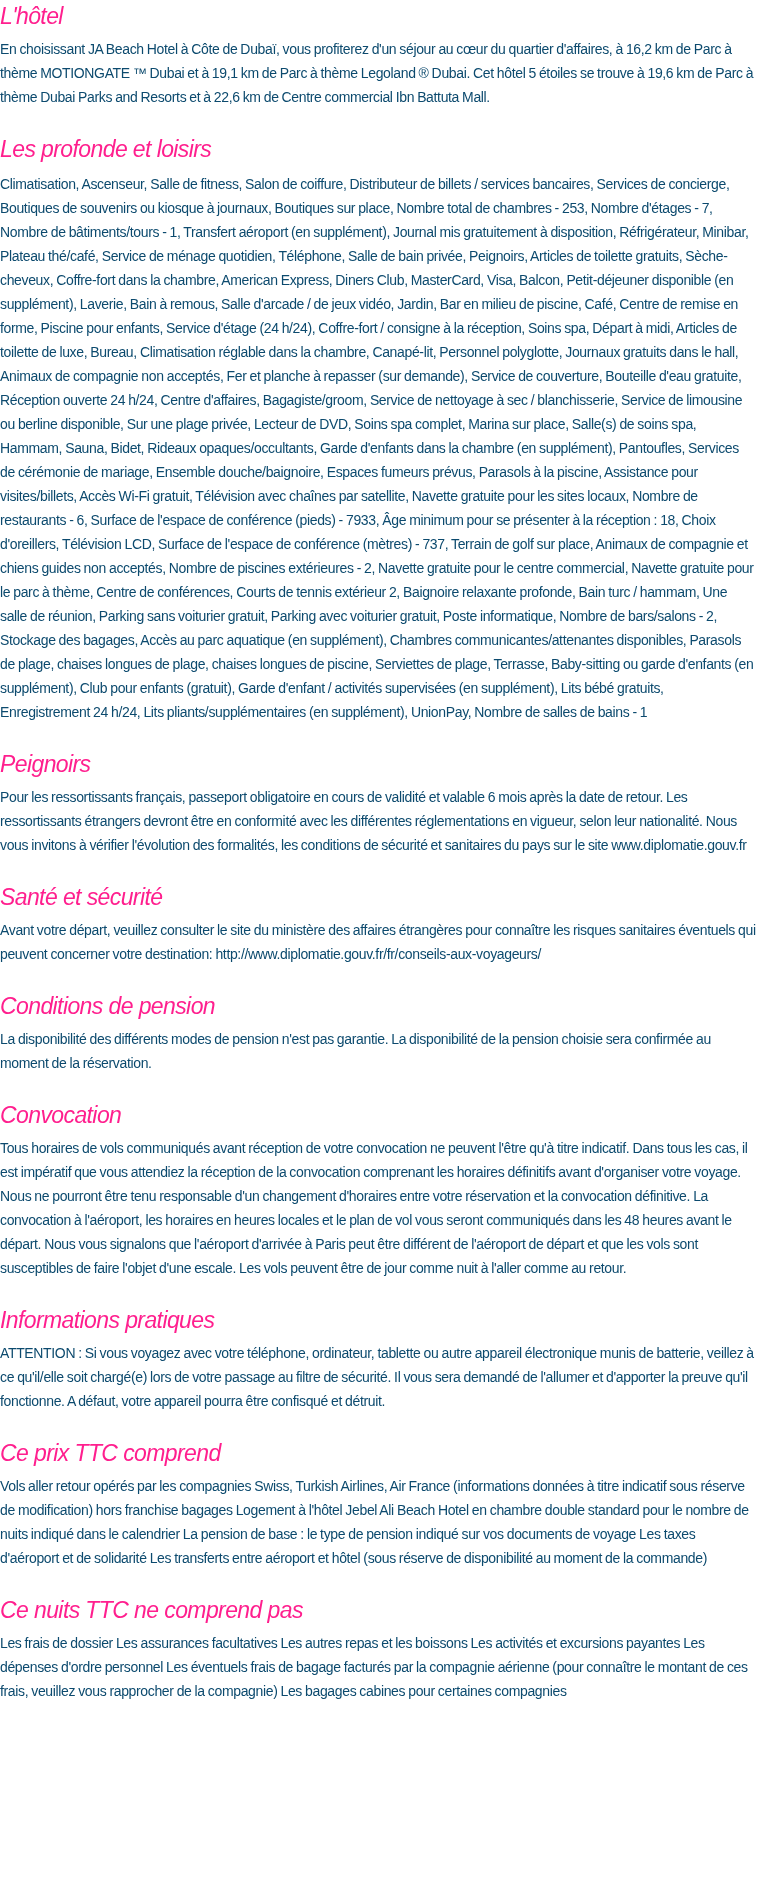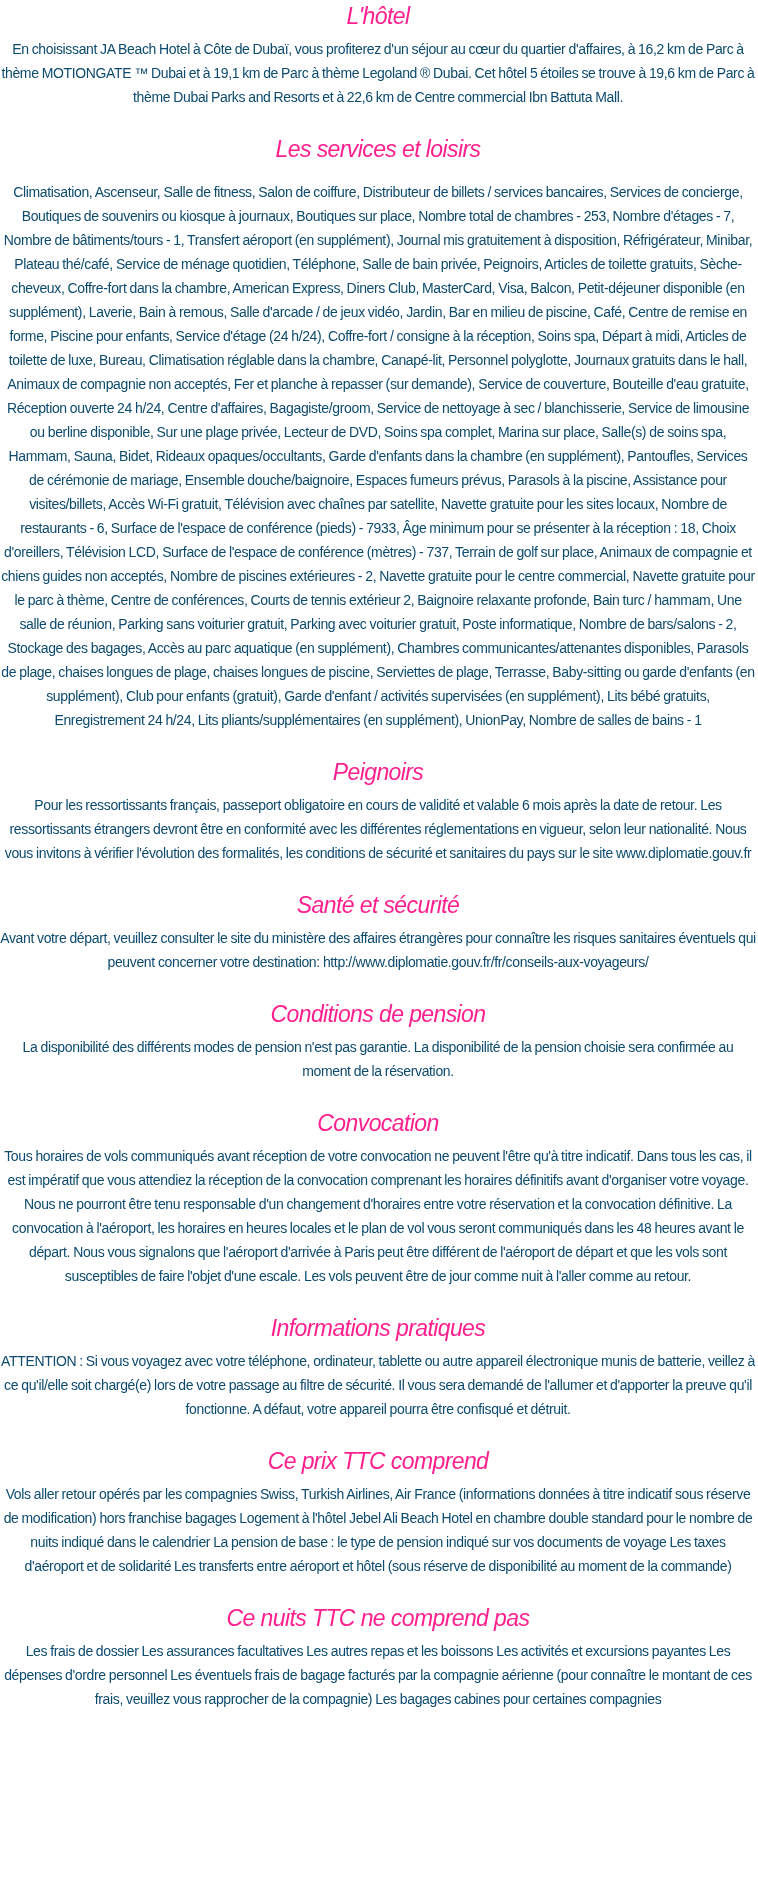--- a/index.html
+++ b/index.html
@@ -1,18 +1,18 @@
 <!DOCTYPE html>
 <html><head>
 <meta charset="utf-8">
 <style>
   html, body { margin: 0; padding: 0; background: #ffffff; }
   body { width: 758px; font-family: "Liberation Sans", sans-serif; }
   .page { padding: 0 2px 0 0; }
-  .section { margin: 0; text-align: center; }
+  .section { margin: 0; }
   .section h2 {
     margin: 0;
     font-style: italic;
     font-weight: normal;
     font-size: 23px;
     line-height: 30px;
     letter-spacing: -0.6px;
     color: #ff1f8e;
     font-family: "Liberation Sans", sans-serif;
     padding-top: 1px;
@@ -20,34 +20,34 @@
   .section p {
     margin: 6px 0 0 0;
     font-size: 14px;
     line-height: 24px;
     color: #0c4a6e;
     letter-spacing: -0.35px;
     word-spacing: -0.5px;
     font-family: "Liberation Sans Narrow", "Liberation Sans", sans-serif;
   }
   .section + .section { margin-top: 24px; }
-  #s1 p { margin-top: 16px; }
+  #s1 p { margin-top: 8px; }
 </style>
 </head>
 <body>
 
 <div class="page">
 
   <section class="section" id="s0">
     <h2>L'hôtel</h2>
     <p>En choisissant JA Beach Hotel à Côte de Dubaï, vous profiterez d'un séjour au cœur du quartier d'affaires, à 16,2 km de Parc à thème MOTIONGATE ™ Dubai et à 19,1 km de Parc à thème Legoland ® Dubai. Cet hôtel 5 étoiles se trouve à 19,6 km de Parc à thème Dubai Parks and Resorts et à 22,6 km de Centre commercial Ibn Battuta Mall.</p>
   </section>
 
   <section class="section" id="s1">
-    <h2>Les services et loisirs</h2>
+    <h2>Les profonde et loisirs</h2>
     <p>Climatisation, Ascenseur, Salle de fitness, Salon de coiffure, Distributeur de billets / services bancaires, Services de concierge, Boutiques de souvenirs ou kiosque à journaux, Boutiques sur place, Nombre total de chambres - 253, Nombre d'étages - 7, Nombre de bâtiments/tours - 1, Transfert aéroport (en supplément), Journal mis gratuitement à disposition, Réfrigérateur, Minibar, Plateau thé/café, Service de ménage quotidien, Téléphone, Salle de bain privée, Peignoirs, Articles de toilette gratuits, Sèche-cheveux, Coffre-fort dans la chambre, American Express, Diners Club, MasterCard, Visa, Balcon, Petit-déjeuner disponible (en supplément), Laverie, Bain à remous, Salle d'arcade / de jeux vidéo, Jardin, Bar en milieu de piscine, Café, Centre de remise en forme, Piscine pour enfants, Service d'étage (24 h/24), Coffre-fort / consigne à la réception, Soins spa, Départ à midi, Articles de toilette de luxe, Bureau, Climatisation réglable dans la chambre, Canapé-lit, Personnel polyglotte, Journaux gratuits dans le hall, Animaux de compagnie non acceptés, Fer et planche à repasser (sur demande), Service de couverture, Bouteille d'eau gratuite, Réception ouverte 24 h/24, Centre d'affaires, Bagagiste/groom, Service de nettoyage à sec / blanchisserie, Service de limousine ou berline disponible, Sur une plage privée, Lecteur de DVD, Soins spa complet, Marina sur place, Salle(s) de soins spa, Hammam, Sauna, Bidet, Rideaux opaques/occultants, Garde d'enfants dans la chambre (en supplément), Pantoufles, Services de cérémonie de mariage, Ensemble douche/baignoire, Espaces fumeurs prévus, Parasols à la piscine, Assistance pour visites/billets, Accès Wi-Fi gratuit, Télévision avec chaînes par satellite, Navette gratuite pour les sites locaux, Nombre de restaurants - 6, Surface de l'espace de conférence (pieds) - 7933, Âge minimum pour se présenter à la réception : 18, Choix d'oreillers, Télévision LCD, Surface de l'espace de conférence (mètres) - 737, Terrain de golf sur place, Animaux de compagnie et chiens guides non acceptés, Nombre de piscines extérieures - 2, Navette gratuite pour le centre commercial, Navette gratuite pour le parc à thème, Centre de conférences, Courts de tennis extérieur 2, Baignoire relaxante profonde, Bain turc / hammam, Une salle de réunion, Parking sans voiturier gratuit, Parking avec voiturier gratuit, Poste informatique, Nombre de bars/salons - 2, Stockage des bagages, Accès au parc aquatique (en supplément), Chambres communicantes/attenantes disponibles, Parasols de plage, chaises longues de plage, chaises longues de piscine, Serviettes de plage, Terrasse, Baby-sitting ou garde d'enfants (en supplément), Club pour enfants (gratuit), Garde d'enfant / activités supervisées (en supplément), Lits bébé gratuits, Enregistrement 24 h/24, Lits pliants/supplémentaires (en supplément), UnionPay, Nombre de salles de bains - 1</p>
   </section>
 
   <section class="section" id="s2">
     <h2>Peignoirs</h2>
     <p>Pour les ressortissants français, passeport obligatoire en cours de validité et valable 6 mois après la date de retour. Les ressortissants étrangers devront être en conformité avec les différentes réglementations en vigueur, selon leur nationalité. Nous vous invitons à vérifier l'évolution des formalités, les conditions de sécurité et sanitaires du pays sur le site www.diplomatie.gouv.fr</p>
   </section>
 
   <section class="section" id="s4">
     <h2>Santé et sécurité</h2>

